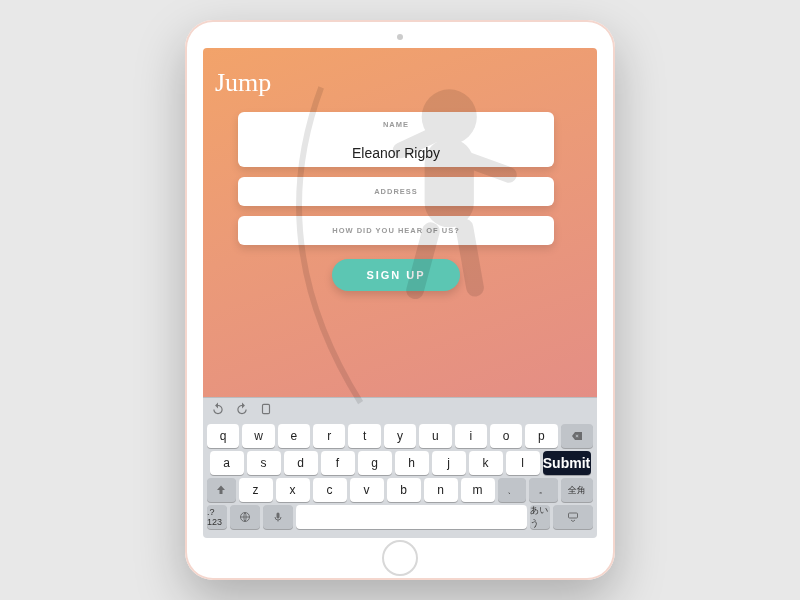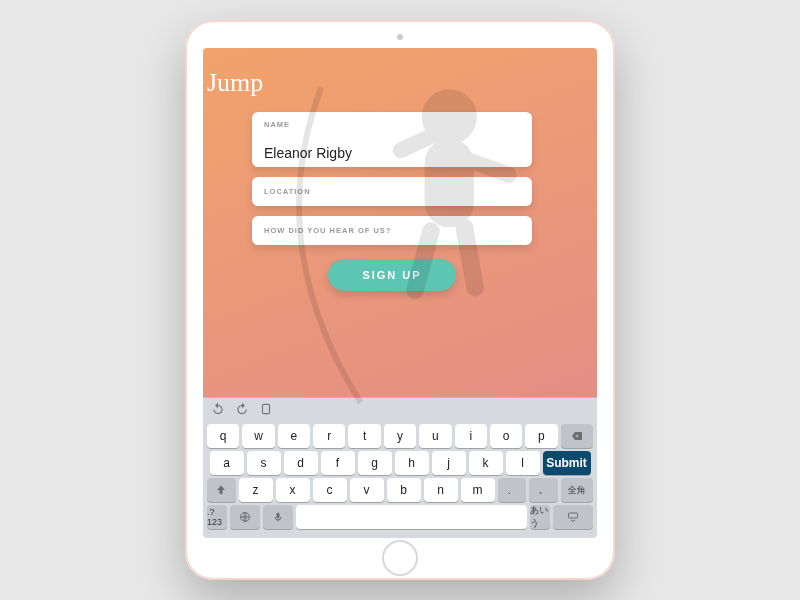--- a/index.html
+++ b/index.html
@@ -1,40 +1,40 @@
 <!DOCTYPE html>
 <html><head>
 <meta charset="utf-8">
 <style>
   html,body{margin:0;padding:0;width:800px;height:600px;background:#e8e8e8;font-family:-apple-system,Helvetica,Arial,sans-serif;overflow:hidden}
   .stage{width:800px;height:600px;display:flex;align-items:center;justify-content:center}
   .ipad{width:430px;height:560px;background:#fff;border-radius:28px;box-shadow:0 20px 50px rgba(0,0,0,.25), inset 0 0 0 2px #f4d6cd;position:relative;display:flex;flex-direction:column;align-items:center;padding:28px 18px 8px 18px;box-sizing:border-box}
   .cam{width:6px;height:6px;border-radius:50%;background:#ccc;position:absolute;top:14px;left:50%;transform:translateX(-50%)}
   .home{width:32px;height:32px;border-radius:50%;border:2px solid #d8d8d8;position:absolute;bottom:4px;left:50%;transform:translateX(-50%);background:#fff}
   .screen{width:100%;height:490px;border-radius:4px;overflow:hidden;position:relative;display:flex;flex-direction:column}
-  .app{flex:1;background:linear-gradient(160deg,#f2a36a 0%,#eb9a78 45%,#e48e85 100%);position:relative;padding:22px 20px 0 4px;box-sizing:border-box;display:flex;flex-direction:column}
+  .app{flex:1;background:linear-gradient(160deg,#f2a36a 0%,#eb9a78 45%,#e48e85 100%);position:relative;padding:22px 20px 0 12px;box-sizing:border-box;display:flex;flex-direction:column}
   .bgfig{position:absolute;inset:0;opacity:.10;pointer-events:none}
   .brand{font-family:"Brush Script MT","Segoe Script",cursive;color:#fff;font-size:26px;line-height:1}
   .tag{color:#fff;font-size:9px;letter-spacing:.5px;margin-top:-2px;opacity:.9}
   .form{margin-top:16px;display:flex;flex-direction:column;align-items:center;gap:10px}
-  .field{width:280px;background:#fff;border-radius:6px;box-shadow:0 4px 8px rgba(0,0,0,.12);padding:8px 12px 6px 12px;box-sizing:border-box;text-align:left}
+  .field{width:316px;background:#fff;border-radius:6px;box-shadow:0 4px 8px rgba(0,0,0,.12);padding:8px 12px 6px 12px;box-sizing:border-box;text-align:center}
   .field.small{padding:10px 12px}
   .flabel{font-size:7.5px;letter-spacing:1px;color:#9a9a9a;font-weight:600}
   .fval{font-size:14px;color:#222;margin-top:16px;min-height:16px}
   .signup{margin-top:4px;background:#5cc6b3;color:#fff;border:none;border-radius:22px;padding:10px 34px;font-size:11px;letter-spacing:2px;font-weight:600;box-shadow:0 4px 8px rgba(0,0,0,.15);cursor:pointer}
   
   .kbwrap{background:#d6d9dd;border-top:1px solid #b9bcc0}
   .toolbar{height:22px;display:flex;align-items:center;padding:0 8px;gap:10px}
   .tico{width:14px;height:14px;opacity:.45}
   .kb{padding:4px 4px 6px 4px}
   .row{display:flex;gap:3px;justify-content:center;margin-bottom:3px}
   .key{background:#fff;border-radius:4px;box-shadow:0 1px 0 rgba(0,0,0,.25);height:24px;display:flex;align-items:center;justify-content:center;font-size:12px;color:#222;cursor:pointer;user-select:none}
   .key.w{flex:1;min-width:0}
   .key.func{background:#c0c4c9;color:#333;font-size:9px}
-  .key.submit{background:#0c4a6e;color:#fff;font-size:12px;font-weight:600}
+  .key.submit{background:#0f172a;color:#fff;font-size:14px;font-weight:600}
   .key.space{flex:5}
   .key.shift svg,.key.bksp svg,.key.globe svg,.key.mic svg,.key.hide svg{width:12px;height:12px;opacity:.6}
   .row.r1 .key{width:34px}
   .row.r2{padding:0 8px}
   .row.r2 .key.w{width:34px;flex:0 0 34px}
   .row.r3 .key.w{width:34px;flex:0 0 34px}
   .row.r3 .key.func{width:30px}
   .row.r4 .key.func{width:20px}
   .zen{font-size:8px}
 </style>
@@ -60,21 +60,21 @@
         </svg>
         <div>
           <div class="brand">Jump</div>
         </div>
         <div class="form">
           <div class="field">
             <div class="flabel">NAME</div>
             <div class="fval">Eleanor Rigby</div>
           </div>
           <div class="field small">
-            <div class="flabel">LOCATION</div>
+            <div class="flabel">ADDRESS</div>
           </div>
           <div class="field small">
             <div class="flabel">HOW DID YOU HEAR OF US?</div>
           </div>
           <button class="signup">SIGN UP</button>
         </div>
       </div>
 
       <div class="kbwrap">
         <div class="toolbar">

